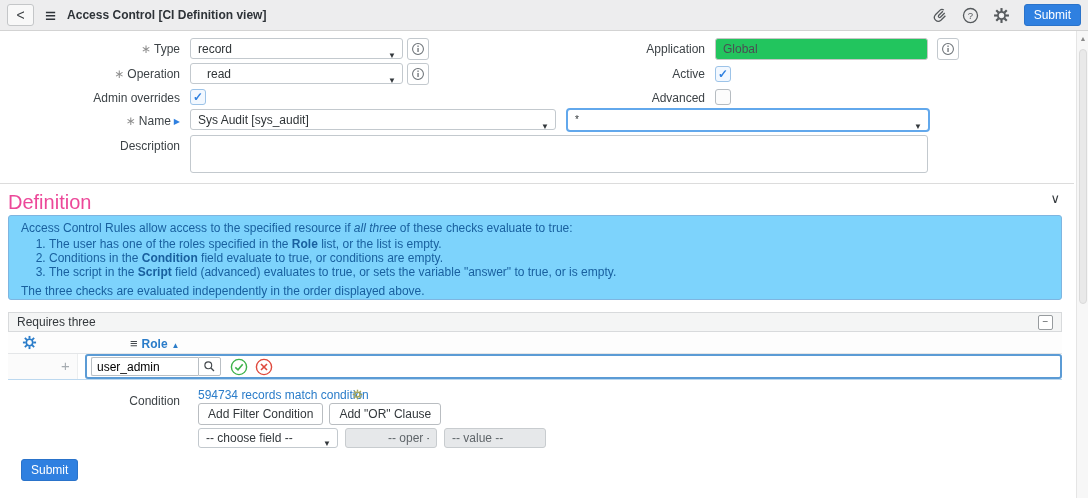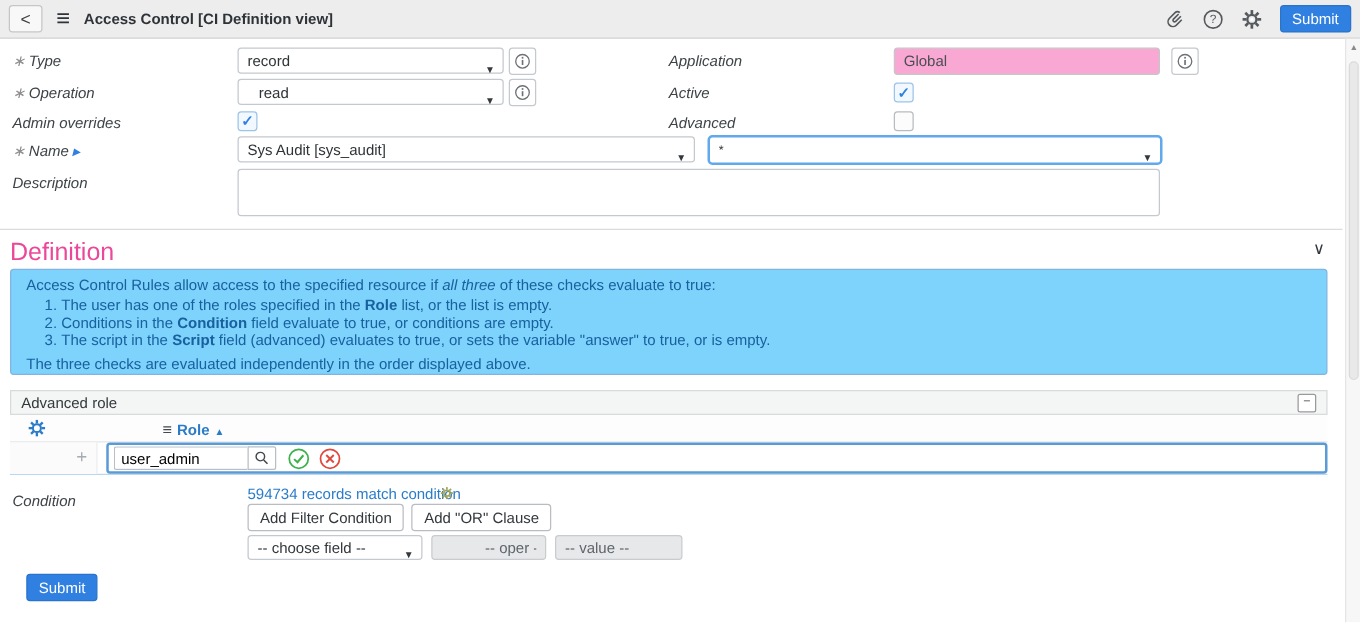--- a/index.html
+++ b/index.html
@@ -13,30 +13,30 @@
   .back-btn { width:27px; height:22px; border:1px solid #c4c6c8; border-radius:3px; background:#f8f8f8;
     display:flex; align-items:center; justify-content:center; font-size:14px; color:#3c4043; cursor:pointer; }
   .burger { font-size:19px; font-weight:bold; color:#2e3338; margin-left:11px; line-height:1; cursor:pointer; }
   .title { margin-left:11px; font-weight:bold; font-size:12px; color:#2e3338; }
   .topbar .spacer { flex:1; }
   .hicon { width:18px; height:18px; margin-left:13px; display:flex; align-items:center; justify-content:center; cursor:pointer; }
   .submit-btn { margin-left:13px; background:#2f80e0; border:1px solid #2a73ca; color:#fff; border-radius:3px;
     font-size:12px; padding:3px 9px; cursor:pointer; font-family:inherit; }
 
   
-  .lbl { position:absolute; width:170px; text-align:left; line-height:22px; font-size:12px; color:#3d4347;font-style:italic; }
+  .lbl { position:absolute; width:170px; text-align:right; line-height:22px; font-size:12px; color:#3d4347; }
   .mand { color:#8d8d8d; font-size:12px; margin-right:3px; }
   .refarrow { color:#2f80e0; font-size:8px; margin-left:3px; vertical-align:1px; }
   .sel { position:absolute; height:21px; border:1px solid #c3c9ce; border-radius:3px; background:#fff;
     line-height:20px; padding:0 18px 0 7px; color:#2f3437; cursor:pointer; }
   .sel .caret { position:absolute; right:6px; top:7px; font-size:8px; color:#33383c; }
   .sel.focused { border:2px solid #62a8ec; border-radius:4px; line-height:18px; }
   .infobtn { position:absolute; width:22px; height:22px; border:1px solid #c3c9ce; border-radius:3px; background:#fff;
     display:flex; align-items:center; justify-content:center; cursor:pointer; }
-  .ro-input { position:absolute; height:22px; background:#f9a8d4; border:1px solid #c6c6c6; border-radius:3px;
+  .ro-input { position:absolute; height:22px; background:#22c55e; border:1px solid #c6c6c6; border-radius:3px;
     color:#4a4f53; padding:0 7px; font-size:12px; font-family:inherit; }
   .cbox { position:absolute; width:16px; height:16px; border:1px solid #b6bcc1; border-radius:3px; background:#fcfcfc;
     display:flex; align-items:center; justify-content:center; cursor:pointer; }
   .cbox.checked { border-color:#9cc3e8; background:#f2f8ff; }
   .cbox.checked .tick { color:#2f80e0; font-size:12px; font-weight:bold; line-height:1; }
   .cbox .tick { visibility:visible; }
   .cbox.unchecked .tick { visibility:hidden; }
   .desc-area { position:absolute; left:190px; top:135px; width:738px; height:38px; border:1px solid #c3c9ce;
     border-radius:3px; resize:none; font-family:inherit; font-size:12px; padding:3px 6px; }
 
@@ -227,21 +227,21 @@
       <li><span>The user has one of the roles specified in the </span><b>Role</b><span> list, or the list is empty.</span></li>
       <li><span>Conditions in the </span><b>Condition</b><span> field evaluate to true, or conditions are empty.</span></li>
       <li><span>The script in the </span><b>Script</b><span> field (advanced) evaluates to true, or sets the variable "answer" to true, or is empty.</span></li>
     </ol>
     <div class="foot">The three checks are evaluated independently in the order displayed above.</div>
 
   </div>
 
   <div class="rlist">
     <div class="rlist-hdr">
-      <span>Advanced role</span>
+      <span>Requires three</span>
       <span class="spacer"></span>
       <div class="collapse-btn">−</div>
     </div>
     <div class="rlist-colhdr">
       <span class="gear">
         <svg width="15" height="15" viewBox="0 0 16 16">
             <g fill="#2a7cc9">
               <rect x="7" y="1" width="2" height="3"></rect>
               <rect x="7" y="12" width="2" height="3"></rect>
               <rect x="1" y="7" width="3" height="2"></rect>

